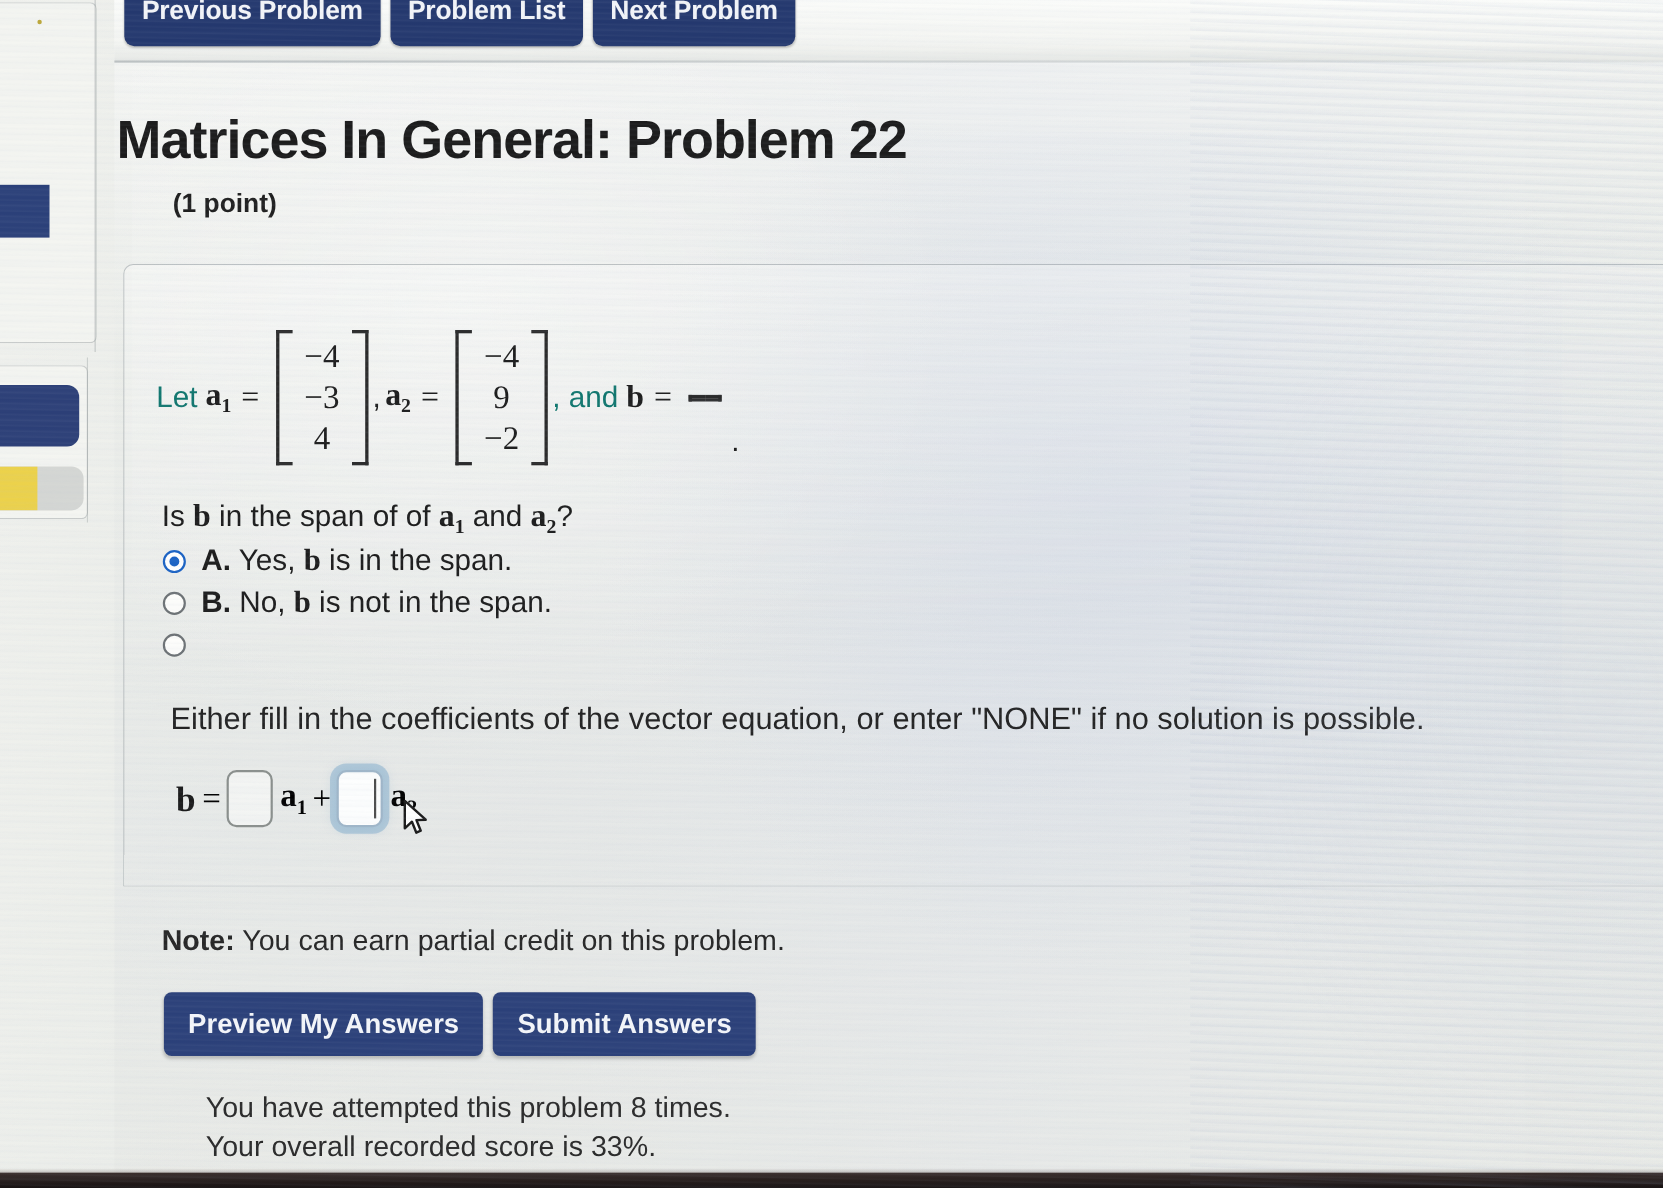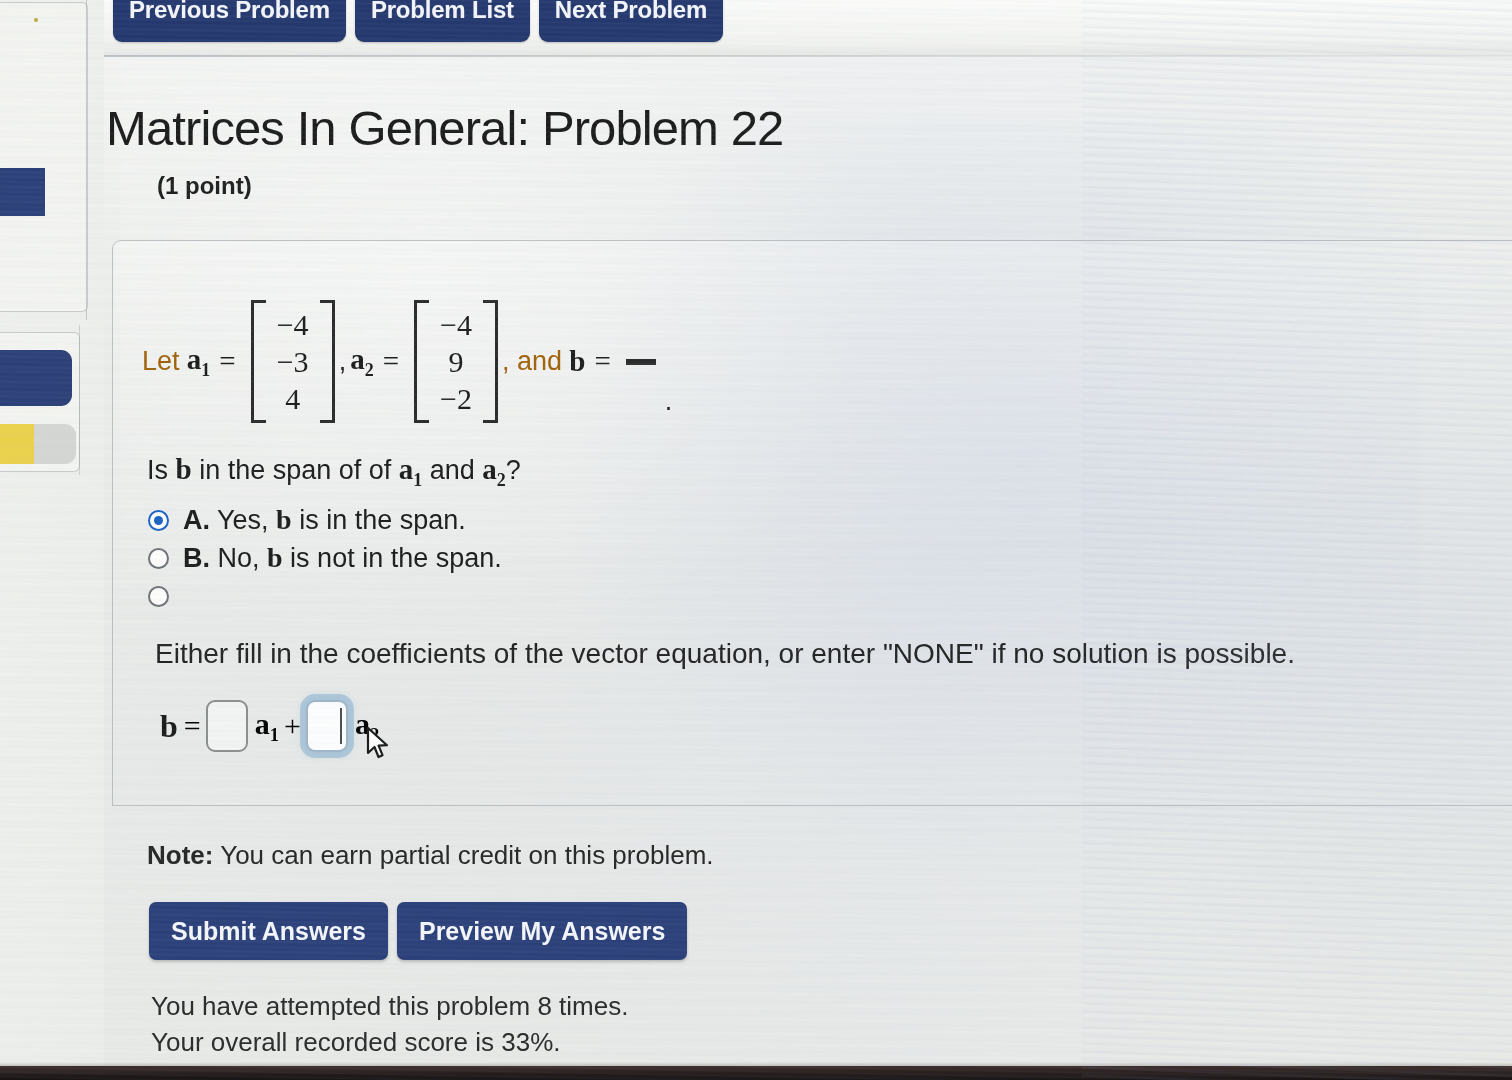--- a/index.html
+++ b/index.html
@@ -159,21 +159,21 @@
     box-shadow: 0 1px 2px rgba(0,0,0,0.22);
     white-space: nowrap;
     text-shadow: 0 0 1px rgba(255,255,255,0.25);
   }
 
   
   #page-title {
     position: absolute;
     left: 106px; top: 100px;
     font-size: 49px;
-    font-weight: 400;
+    font-weight: 700;
     color: #1b1b1b;
     letter-spacing: -0.9px;
     white-space: nowrap;
   }
   #point-value {
     position: absolute;
     left: 110px; top: 172px;
     font-size: 24px;
     font-weight: 700;
     color: #1f1f1f;
@@ -204,21 +204,21 @@
     font-family: "Liberation Serif", serif;
     font-weight: 700;
     font-style: normal;
     font-size: 29px;
   }
   .mathvar sub {
     font-size: 0.62em;
     font-weight: 700;
   }
   .eq { margin: 0 11px 0 9px; font-family: "Liberation Serif", serif; font-size: 29px; }
-  .plain-word { font-size: 27px; color: #a16207; }
+  .plain-word { font-size: 27px; color: #0f766e; }
 
   .vector {
     display: inline-flex;
     align-items: stretch;
     margin: 0 4px;
   }
   .bracket {
     width: 15px;
     border-top: 3px solid #2a2a2a;
     border-bottom: 3px solid #2a2a2a;
@@ -245,21 +245,21 @@
   #question-text {
     position: absolute;
     left: 147px; top: 453px;
     font-size: 27px;
     color: #1c1c1c;
     white-space: nowrap;
     text-align: center;
   }
   #choices {
     position: absolute;
-    left: 148px; top: 491px; margin-top: 10px;
+    left: 148px; top: 491px;
   }
   .choice-row {
     display: flex;
     align-items: center;
     height: 38px;
     cursor: pointer;
   }
   .radio {
     width: 21px; height: 21px;
     border-radius: 50%;
@@ -398,20 +398,21 @@
   
   #status-lines {
     position: absolute;
     left: 151px; top: 988px;
   }
   .status-line {
     font-size: 26px;
     color: #2a2a2a;
     line-height: 36px;
     white-space: nowrap;
+    margin-left: 36px;
   }
   .status-line.clipped {
     color: #2f2f2f;
     opacity: 0.85;
   }
 
   
   #bottom-bar {
     position: absolute;
     left: 0; bottom: 0;
@@ -531,22 +532,22 @@
 
 <svg id="mouse-cursor" viewBox="0 0 26 34">
   <path d="M2,1 L2,26 L8.5,20 L12.5,30 L16.5,28.2 L12.6,18.6 L21,18.2 Z" fill="#ffffff" stroke="#1a1a1a" stroke-width="2.2" stroke-linejoin="round"></path>
 </svg>
 
 <div id="note-line">
   <span class="note-label">Note:</span><span class="note-body"> You can earn partial credit on this problem.</span>
 </div>
 
 <div id="action-buttons">
+  <button class="action-btn">Preview My Answers</button>
   <button class="action-btn">Submit Answers</button>
-  <button class="action-btn">Preview My Answers</button>
 </div>
 
 <div id="status-lines">
   <div class="status-line">You have attempted this problem 8 times.</div>
   <div class="status-line">Your overall recorded score is 33%.</div>
   <div class="status-line clipped">You have unlimited attempts remaining.</div>
 </div>
 
 <div id="bottom-clip-mask"></div>
 <div id="bottom-bar"></div>

